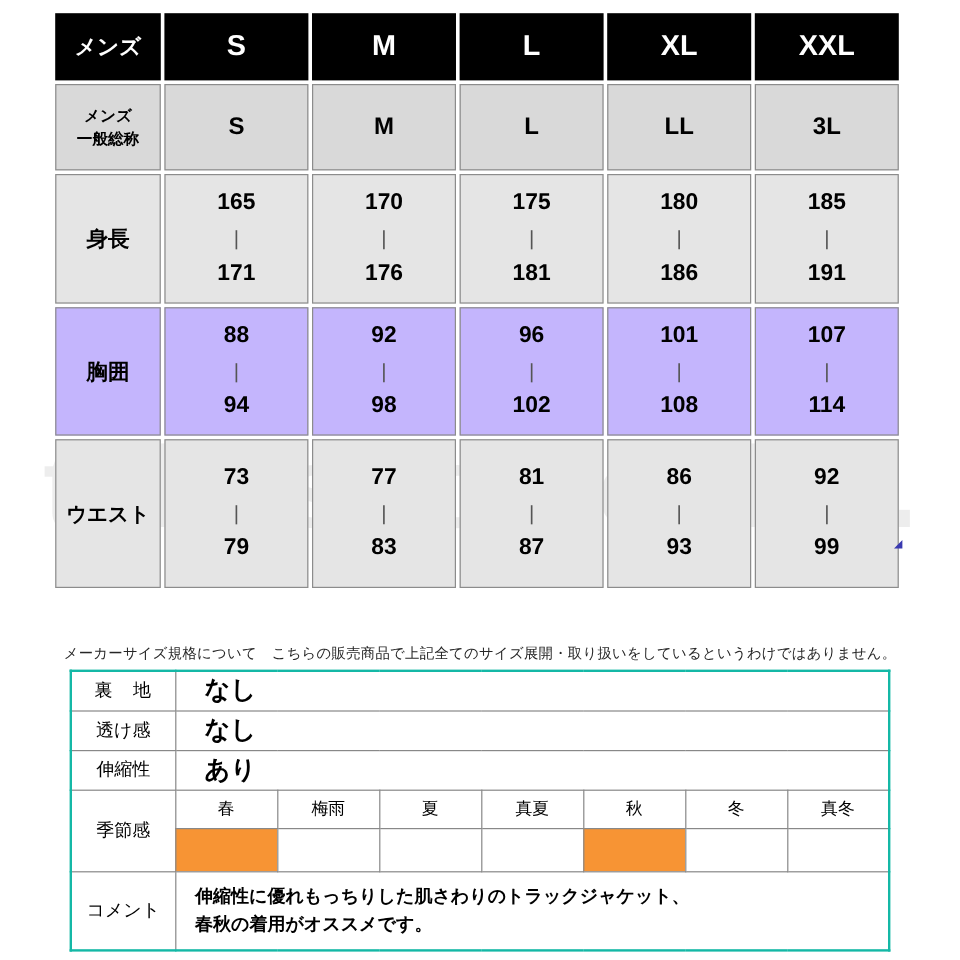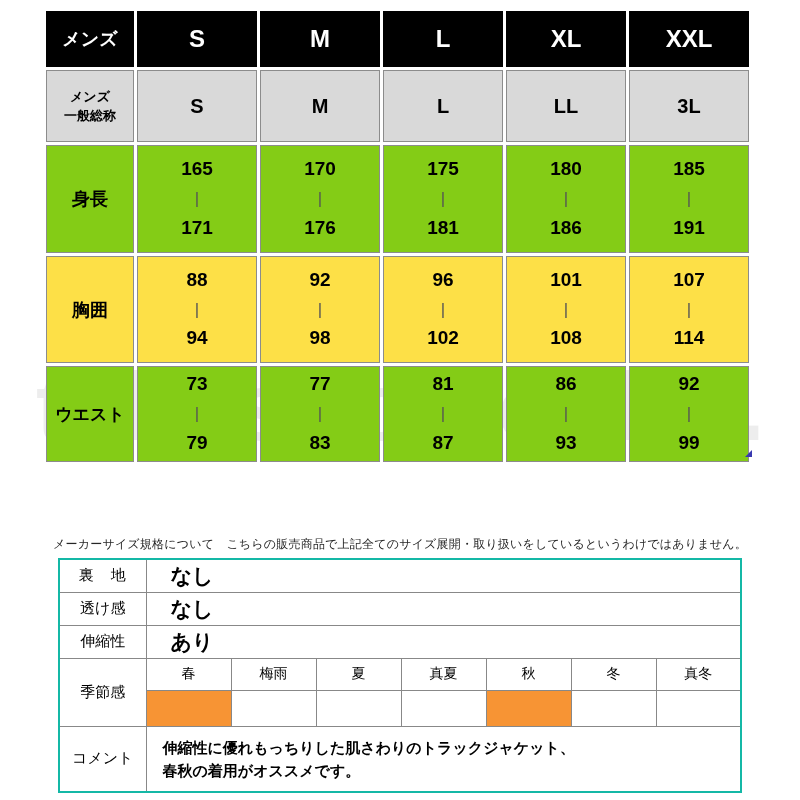--- a/index.html
+++ b/index.html
@@ -9,22 +9,22 @@
 
   
   table.size { position:absolute; left:43px; top:8px; border-spacing:3px; border-collapse:separate; }
   table.size th, table.size td { text-align:center; vertical-align:middle; }
   table.size .c-label { width:88px; }
   table.size .c-size  { width:120px; }
   th.hdr { background:#000; color:#fff; font-weight:bold; font-size:24px; height:56px; }
   th.hdr.first { font-size:18px; }
   td.gen { background:#D9D9D9; border:1px solid #8C8C8C; height:72px; font-weight:bold; font-size:20px; }
   td.gen.first { font-size:13px; line-height:1.5; }
-  td.body { background:#84cc16; border:1px solid #8C8C8C; font-weight:bold; }
-  td.body.shade { background:#fde047; }
+  td.body { background:#e5e5e5; border:1px solid #8C8C8C; font-weight:bold; }
+  td.body.shade { background:#c4b5fd; }
   td.rowlab { font-size:18px; }
   td.range { font-size:19px; }
   .range span { display:block; line-height:1.62; }
   .range .sep { color:#555; font-weight:normal; font-size:17px; }
   td.puma { background:#fff; border:1px solid #8C8C8C; height:64px; text-align:left; vertical-align:top; font-weight:bold; font-size:15px; padding:8px 6px; }
 
   
   .note { position:absolute; left:0; top:536px; width:800px; text-align:center; font-size:12px; color:#262626; letter-spacing:0.2px; }
 
   
@@ -120,21 +120,21 @@
             <span class="sep">|</span>
             <span>108</span>
           </td>
       <td class="body shade range">
             <span>107</span>
             <span class="sep">|</span>
             <span>114</span>
           </td>
     </tr>
     <tr>
-      <td class="body rowlab" style="height:96px; font-size:17px">ウエスト</td>
+      <td class="body rowlab" style="height:124px; font-size:17px">ウエスト</td>
       <td class="body range">
             <span>73</span>
             <span class="sep">|</span>
             <span>79</span>
           </td>
       <td class="body range">
             <span>77</span>
             <span class="sep">|</span>
             <span>83</span>
           </td>

